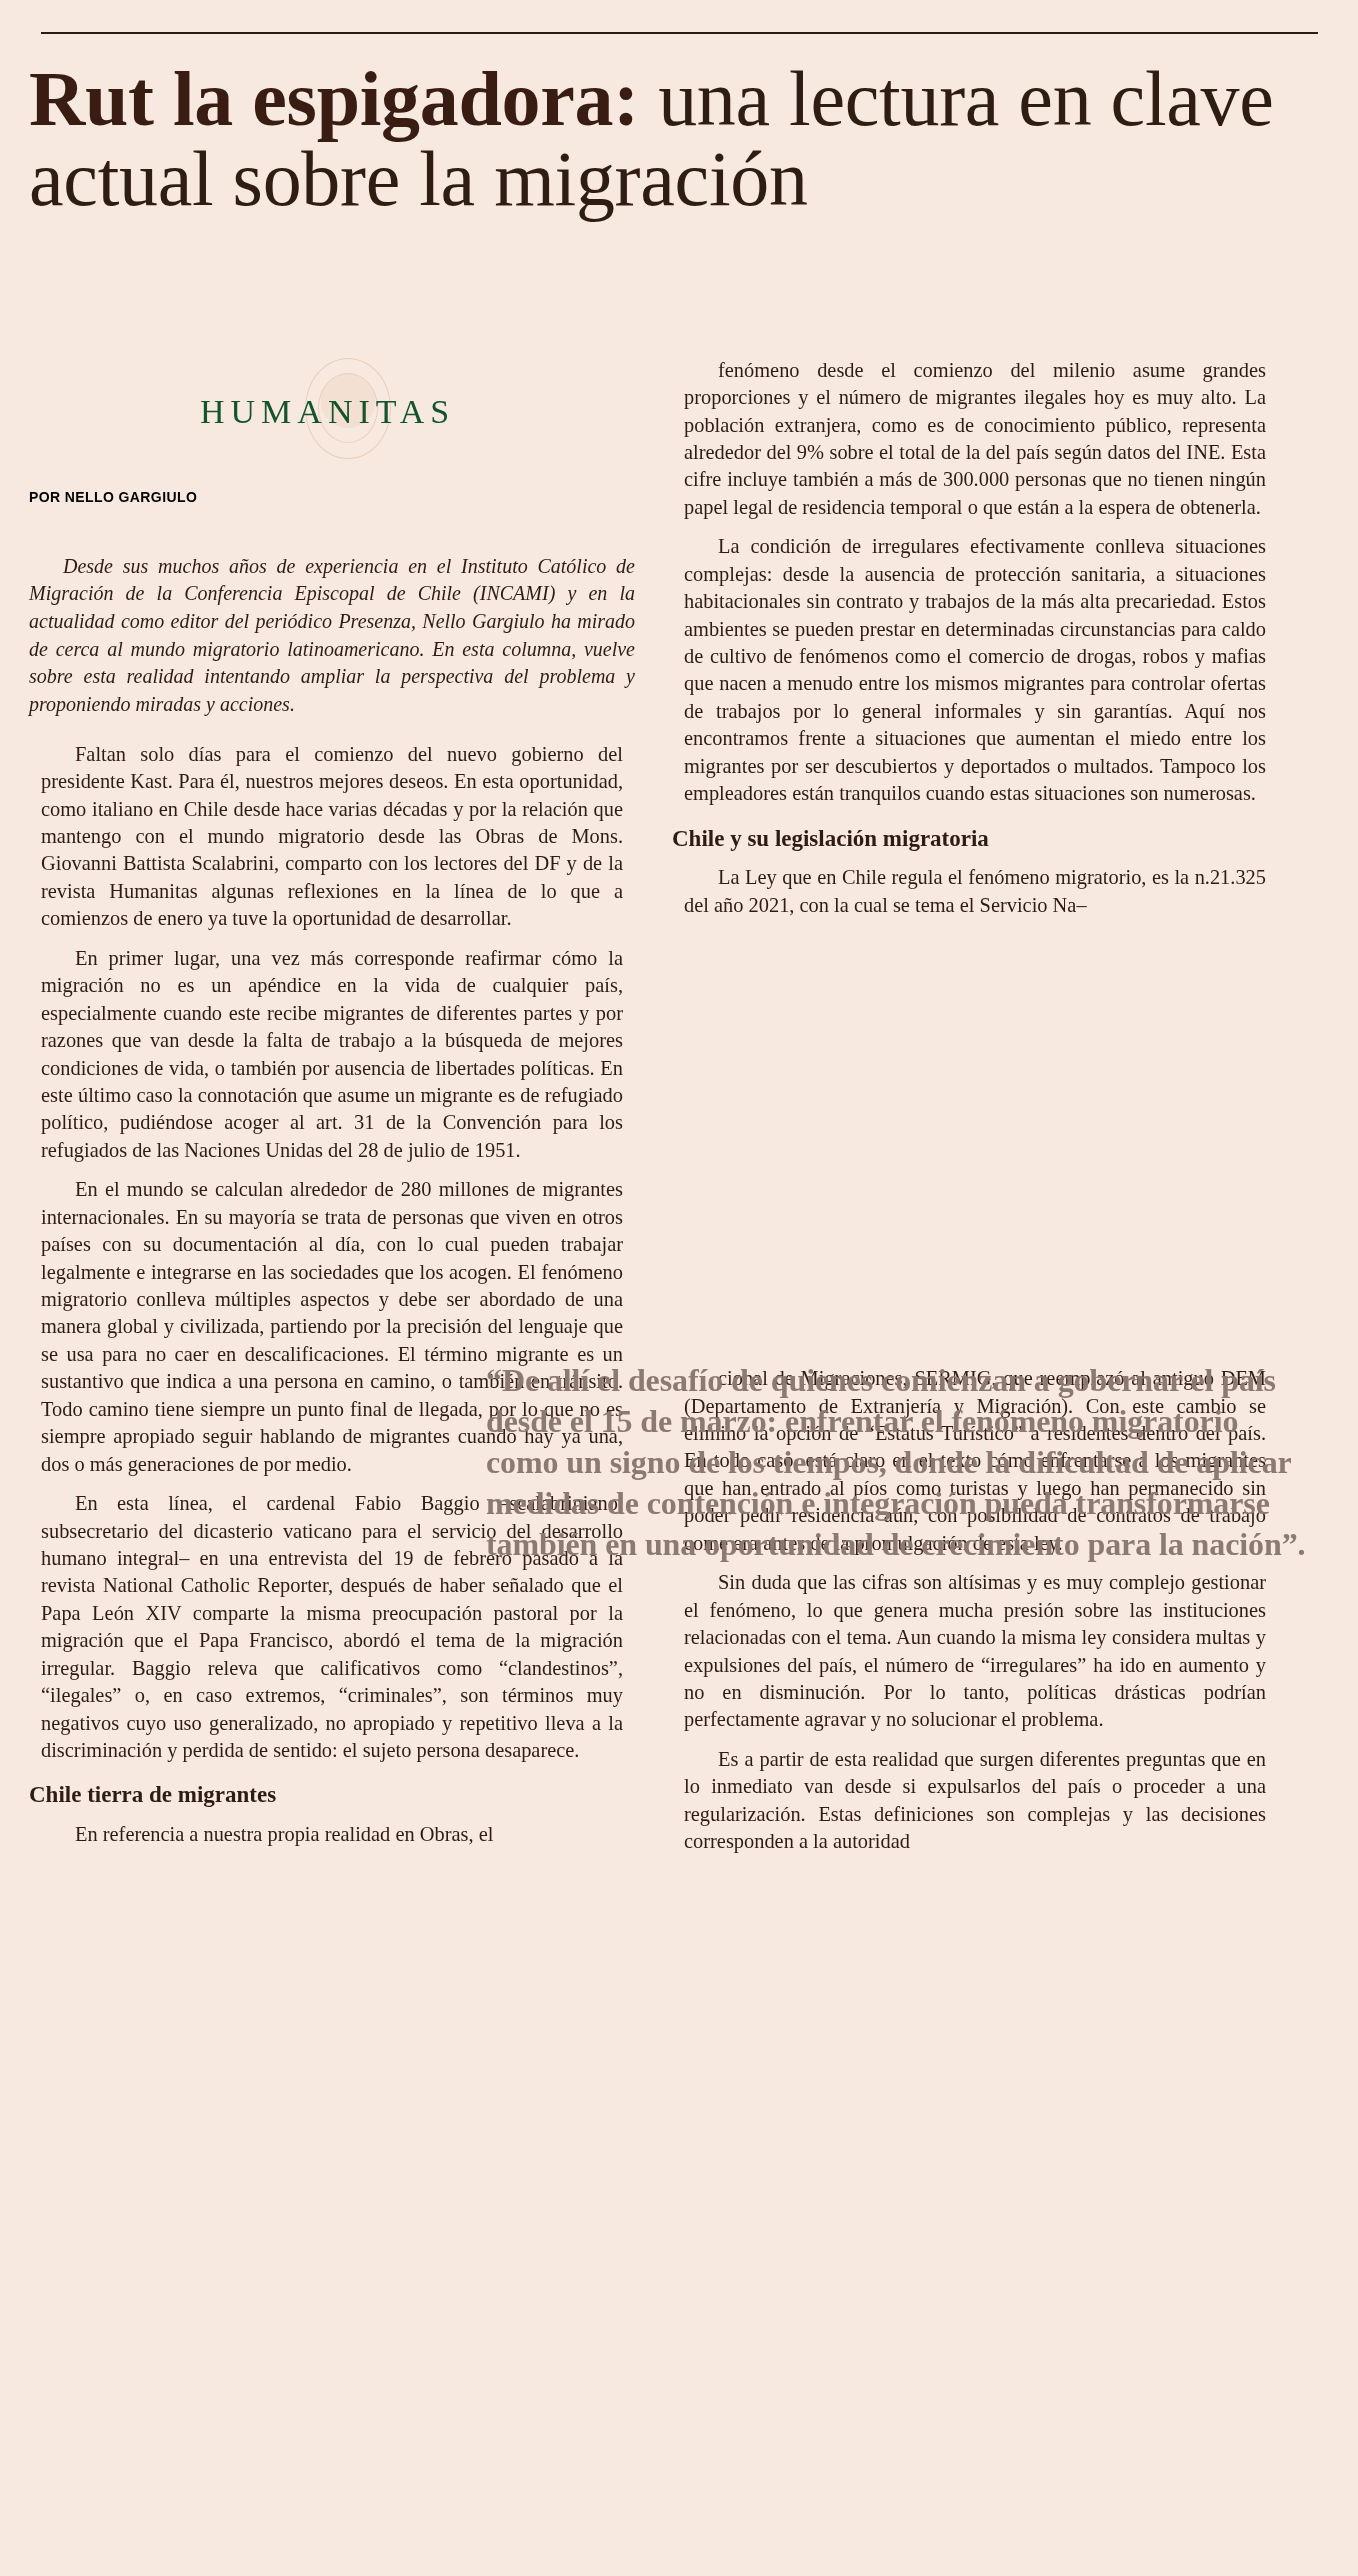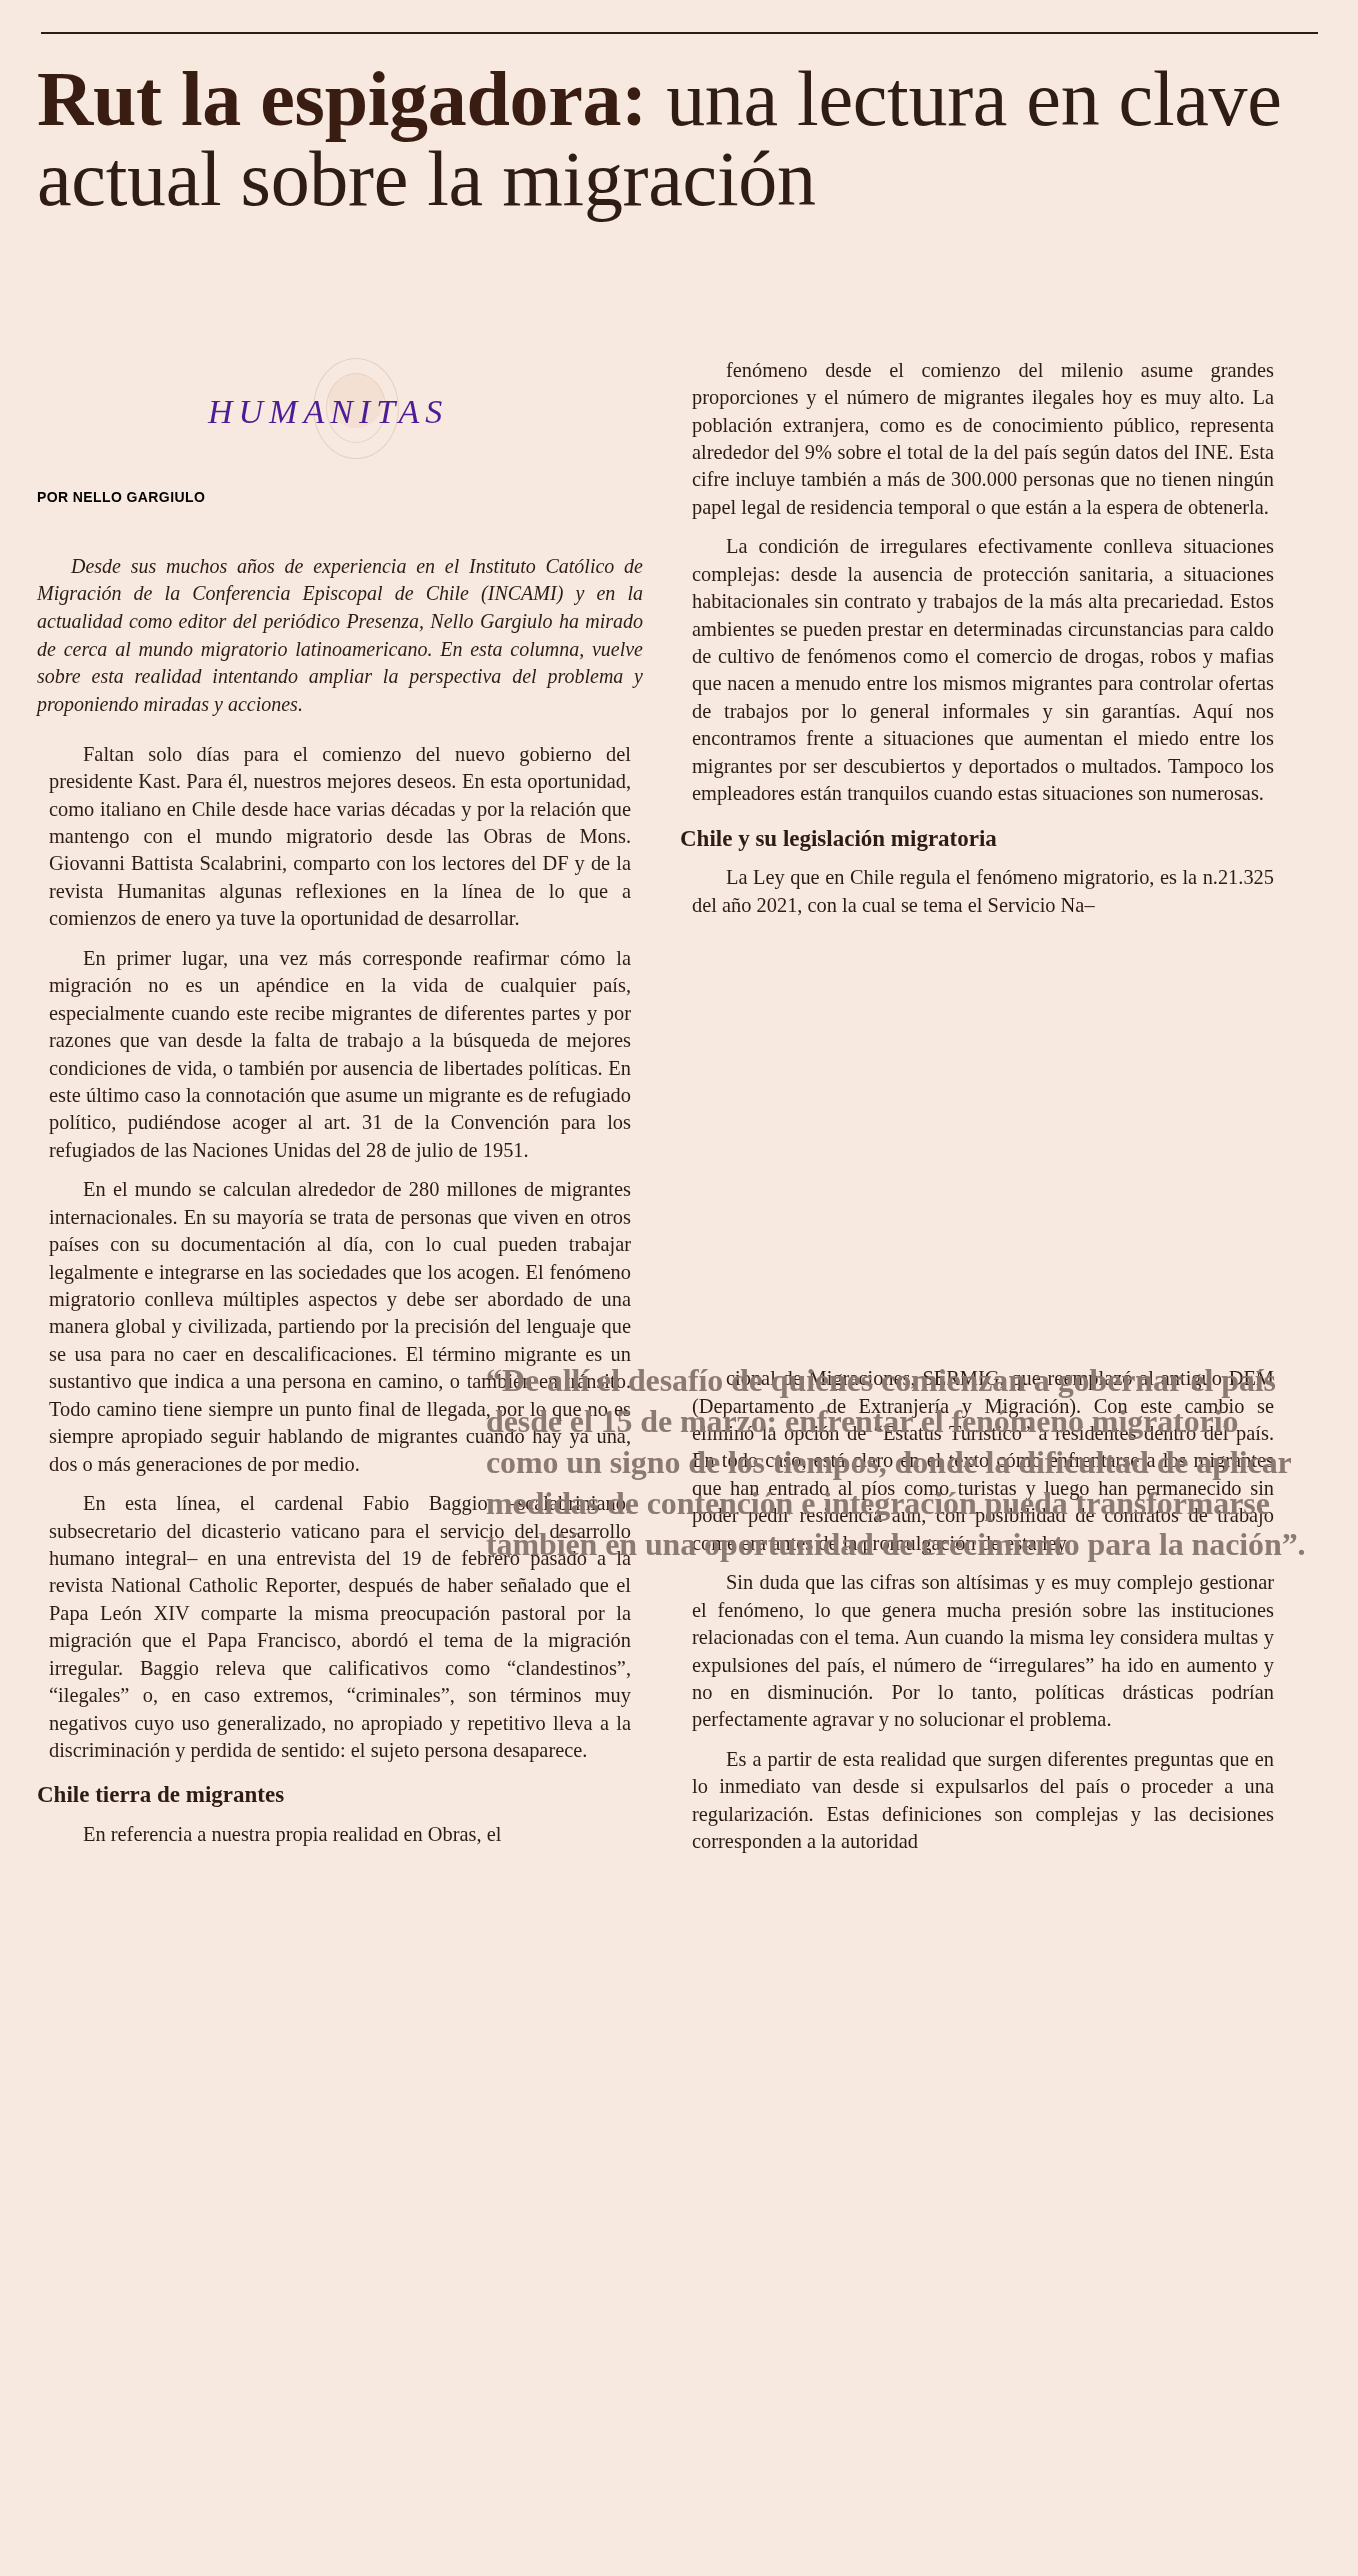--- a/index.html
+++ b/index.html
@@ -12,21 +12,21 @@
     height: 2576px;
     font-family: "Liberation Serif", serif;
     color: #2e1b13;
     position: relative;
     overflow: hidden;
   }
   .page {
     width: 1359px;
     height: 2576px;
     box-sizing: border-box;
-    padding: 38px 41px 20px 37px;
+    padding: 38px 41px 20px 29px;
     position: relative;
   }
   .rule-top {
     position: absolute;
     left: 41px;
     right: 41px;
     top: 32px;
     height: 2px;
     background: #2e1b13;
   }
@@ -81,23 +81,22 @@
     left: 12px; top: 14.5px; right: 12px; bottom: 14.5px;
     border: 0.7px solid #dcc0ae;
     border-radius: 50%;
   }
   .wordmark {
     position: absolute;
     left: 171px;
     top: 39px;
     font-size: 34px;
     letter-spacing: 6px;
-    color: #4c1d95;
+    color: #14532d;
     font-family: "Liberation Serif", serif;
-    font-style: italic;
   }
 
   .byline {
     font-family: "Liberation Sans", sans-serif;
     font-weight: bold;
     font-size: 14px;
     letter-spacing: 0.4px;
     margin: 4px 0 18.4px 0;
     color: #000000;
   }

